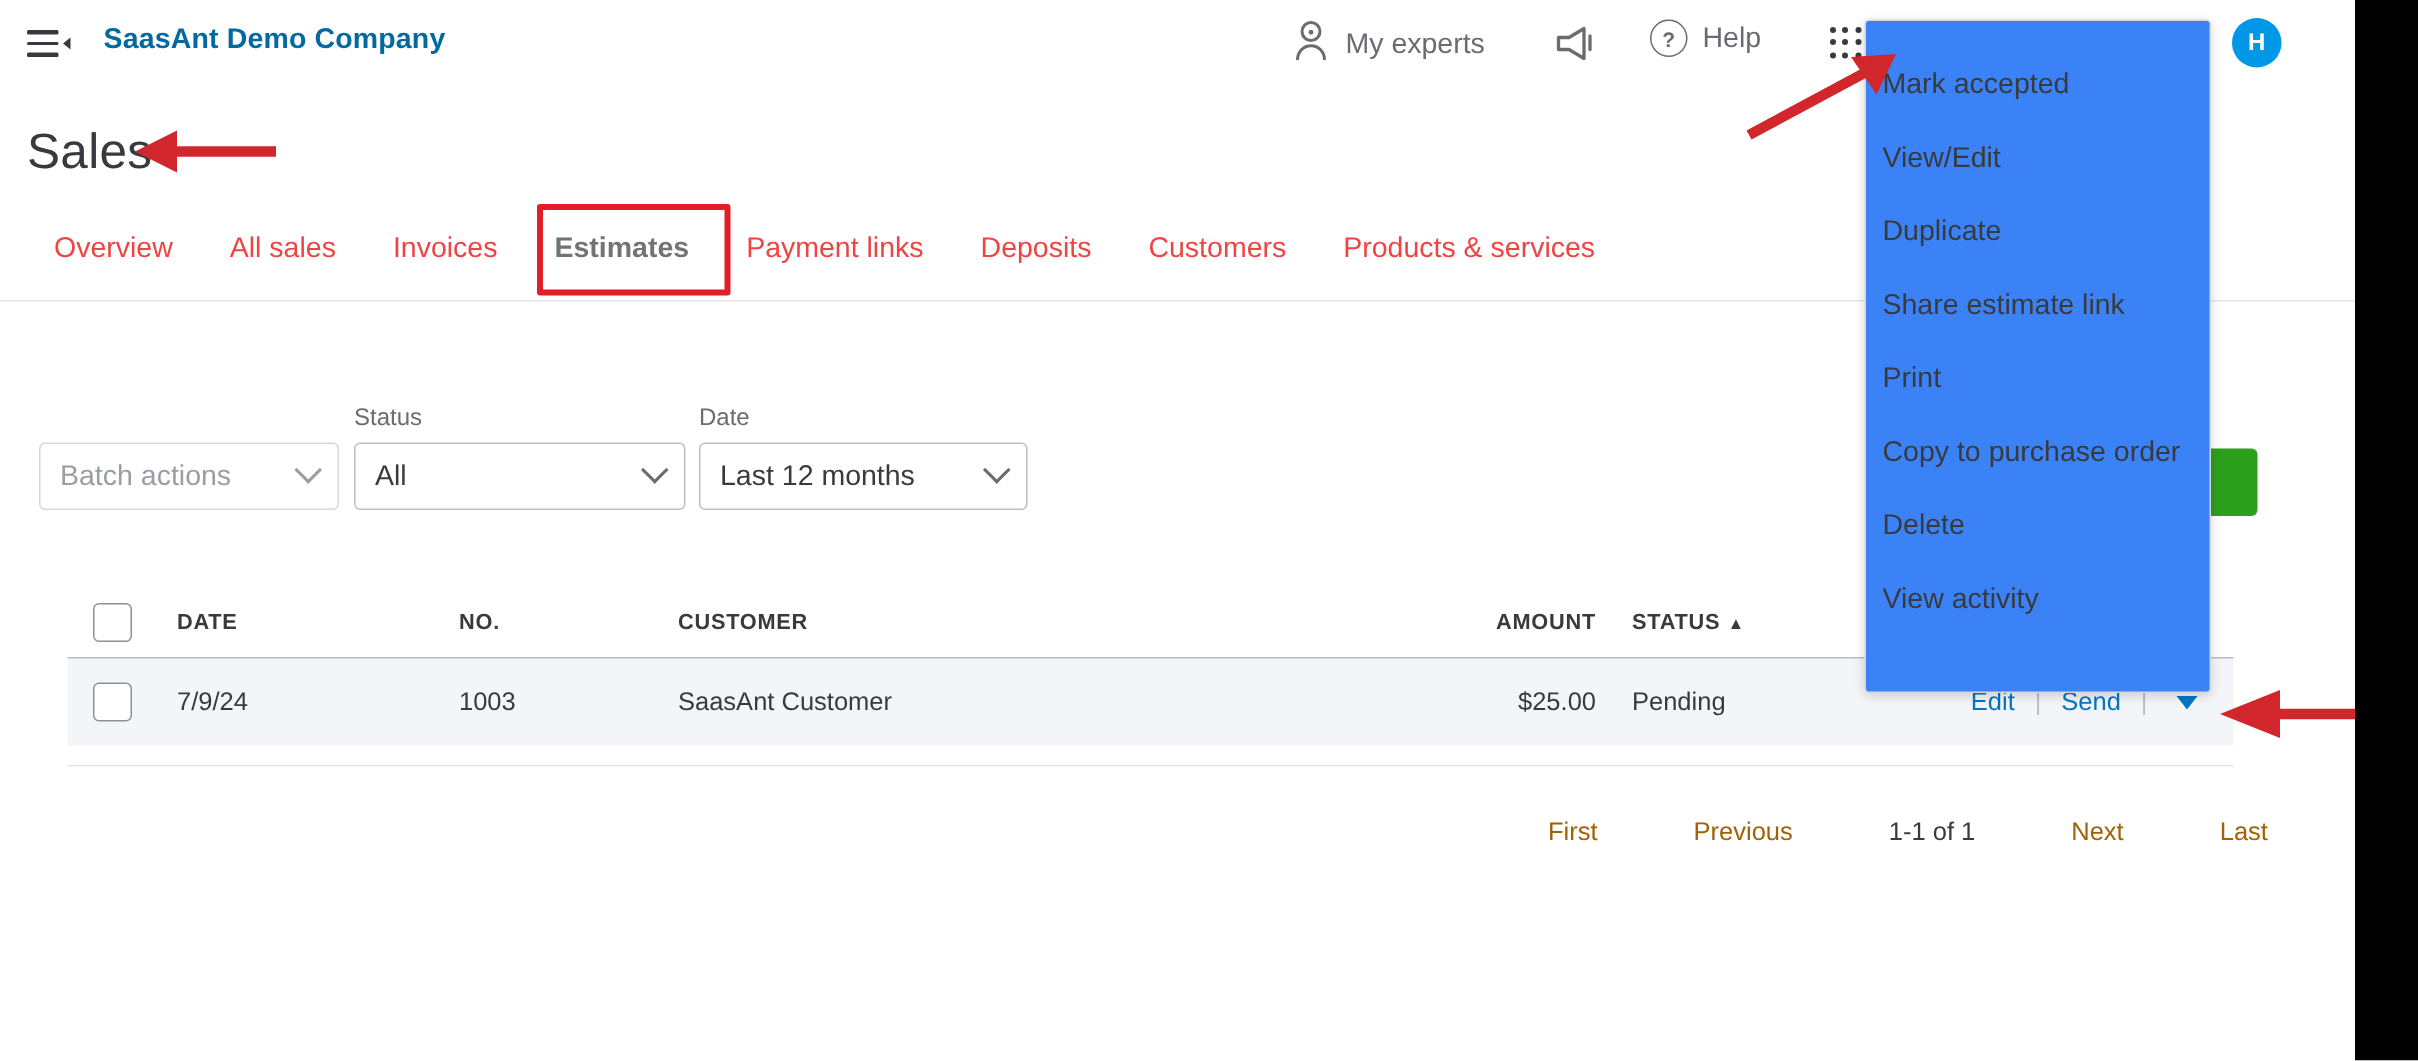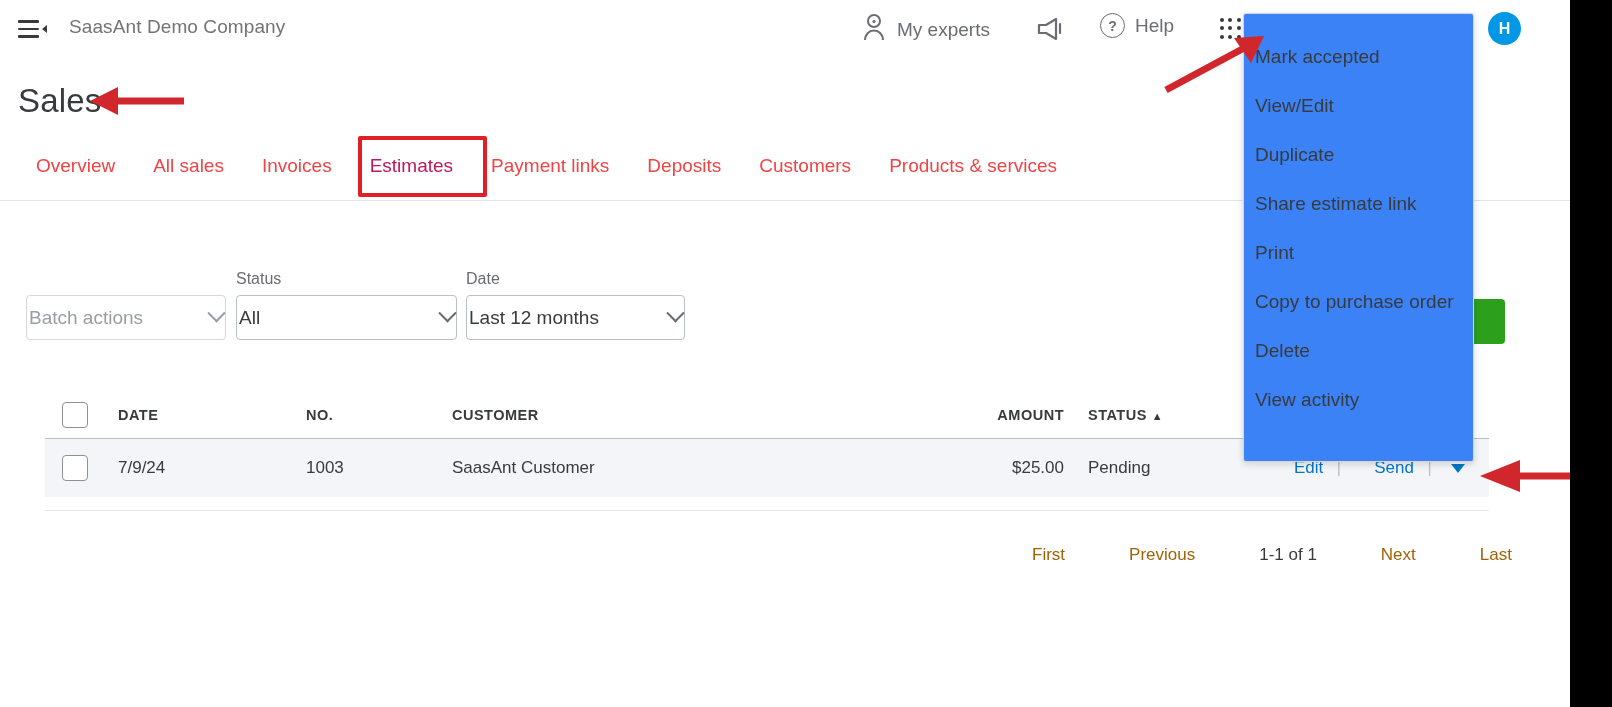--- a/index.html
+++ b/index.html
@@ -31,21 +31,21 @@
   .ham-lines { display: flex; flex-direction: column; gap: 5px; }
   .ham-lines i { display: block; width: 21px; height: 2.5px; background: #393a3d; border-radius: 1px; }
   .ham-caret {
     width: 0; height: 0;
     border-top: 4px solid transparent;
     border-bottom: 4px solid transparent;
     border-right: 5px solid #393a3d;
   }
   .company-name {
     position: absolute; left: 69px; top: 16px;
-    font-size: 19px; color: #737373; font-weight: 400;
+    font-size: 19px; color: #0369a1; font-weight: 700;
     letter-spacing: .1px; white-space: nowrap;
   }
 
   .experts {
     position: absolute; left: 862px; top: 13px;
     display: flex; align-items: flex-end; gap: 11px;
     cursor: pointer;
   }
   .person-icon { width: 24px; height: 28px; display: block; }
   .experts-label { font-size: 19px; color: #6b6c72; white-space: nowrap; }
@@ -92,37 +92,37 @@
   .tabs {
     position: absolute; left: 0; top: 152px;
     width: 1570px; height: 48px;
     display: flex; align-items: flex-start;
   }
   .tab {
     font-size: 19px; color: #ef4444; cursor: pointer;
     padding: 0 19px; white-space: nowrap; line-height: 28px;
   }
   .tab:first-child { margin-left: 17px; }
-  .tab.active { color: #be185d; font-weight: 400; }
+  .tab.active { color: #737373; font-weight: 700; }
   .tabs-divider {
     position: absolute; left: 0; top: 200px;
     width: 1570px; height: 1px; background: #e3e5e8;
   }
 
   
   .filters { position: absolute; left: 0; top: 265px; width: 1570px; height: 75px; }
   .filter-label {
     position: absolute; font-size: 16px; color: #6b6c72;
   }
   .control {
     position: absolute; height: 45px;
     border: 1px solid #babec5; border-radius: 4px;
     background: #ffffff;
     display: flex; align-items: center; justify-content: space-between;
-    padding: 0 2px; cursor: pointer;
+    padding: 0 13px; cursor: pointer;
     font-size: 19px; color: #393a3d;
   }
   .control.disabled { border-color: #d4d7dc; color: #9a9da3; }
   .chev-thin {
     width: 13px; height: 13px; margin-left: 10px; flex: none;
     border-right: 2.2px solid #6b6c72; border-bottom: 2.2px solid #6b6c72;
     transform: rotate(45deg) translate(-3px, -3px);
   }
   .control.disabled .chev-thin { border-color: #9a9da3; }
 
@@ -159,21 +159,21 @@
   .col-cust { flex: 1 1 auto; }
   .col-amount { width: 138px; text-align: right; }
   .col-status { width: 185px; padding-left: 24px; }
   .col-actions { width: 240px; text-align: right; padding-right: 24px; }
 
   .th { font-size: 14.5px; font-weight: 700; color: #393a3d; letter-spacing: .5px; }
   .th.sortable { cursor: pointer; }
   .sort-caret { display: inline-block; margin-left: 5px; font-size: 11px; }
   .td { font-size: 17px; color: #393a3d; font-weight: 400; }
 
-  .act-link { color: #0077c5; font-size: 17px; cursor: pointer; margin-left: 20px; }
+  .act-link { color: #0077c5; font-size: 17px; cursor: pointer; }
   .act-sep { color: #babec5; margin: 0 9px; }
   .act-caret {
     display: inline-block; width: 0; height: 0; vertical-align: middle;
     border-left: 7px solid transparent; border-right: 7px solid transparent;
     border-top: 9px solid #0077c5; cursor: pointer; margin-left: 6px;
   }
 
   .table-bottom-line {
     position: absolute; left: 45px; top: 510px;
     width: 1444px; height: 1px; background: #e3e5e8;

